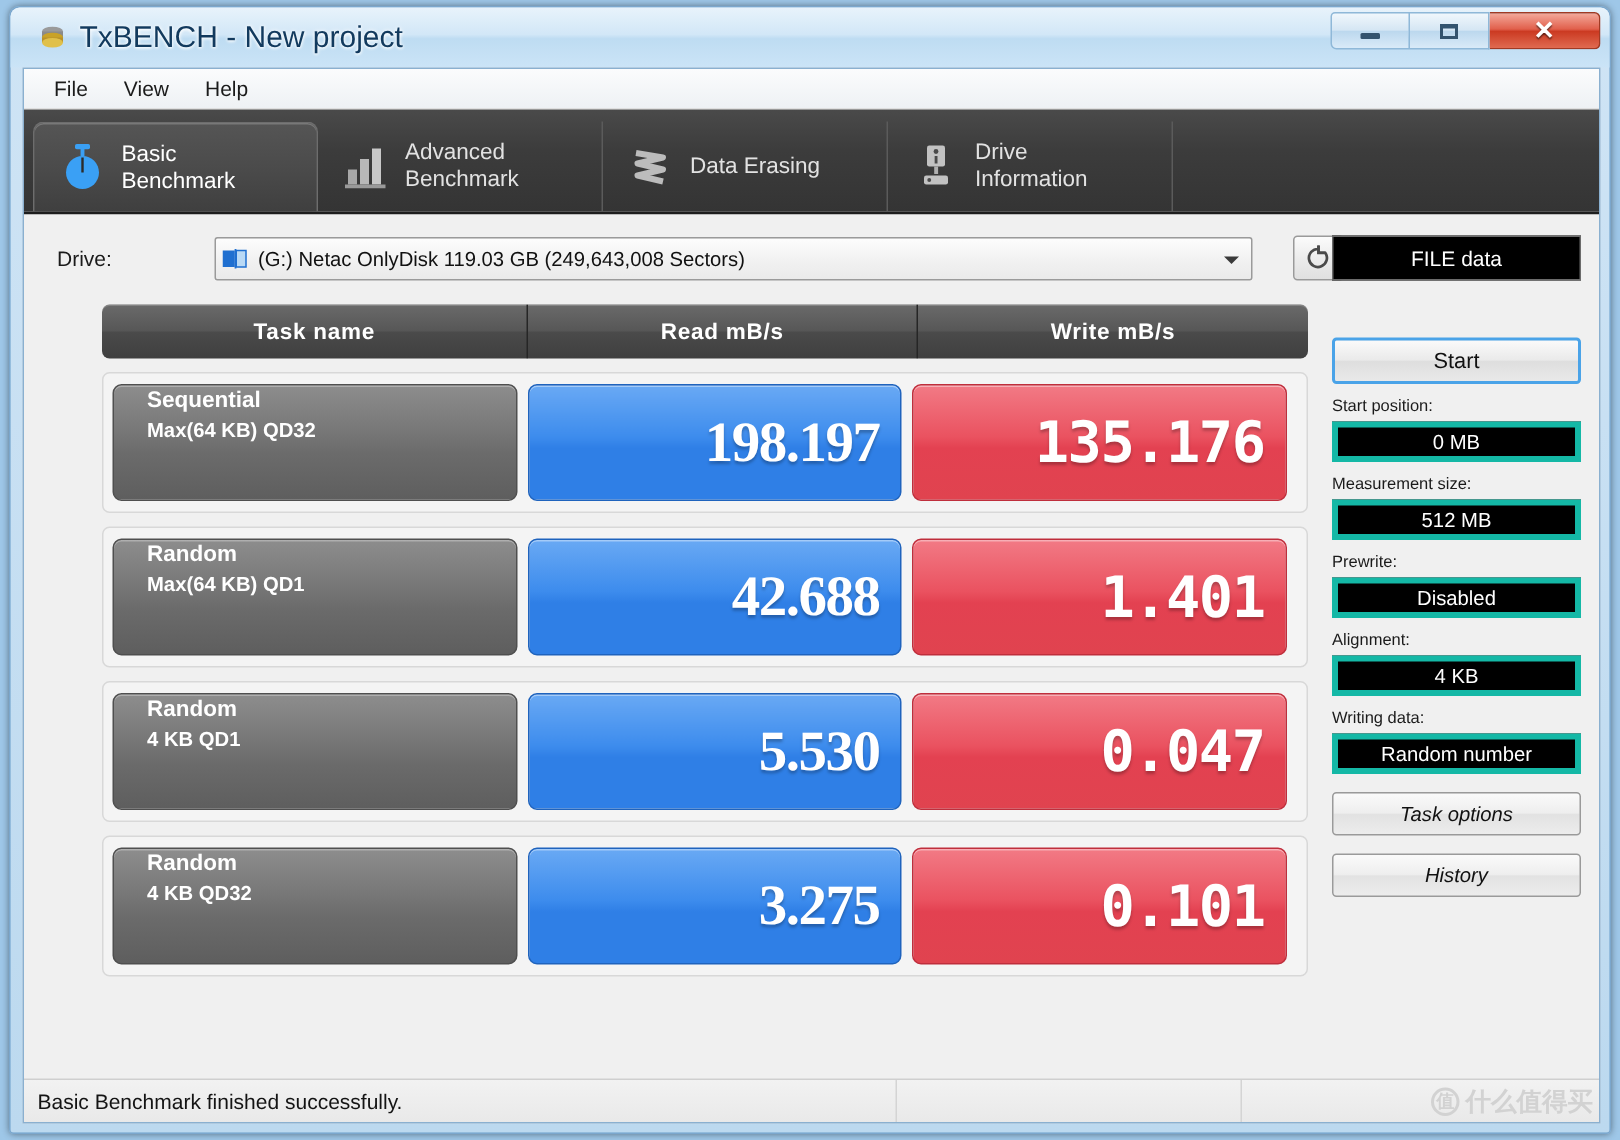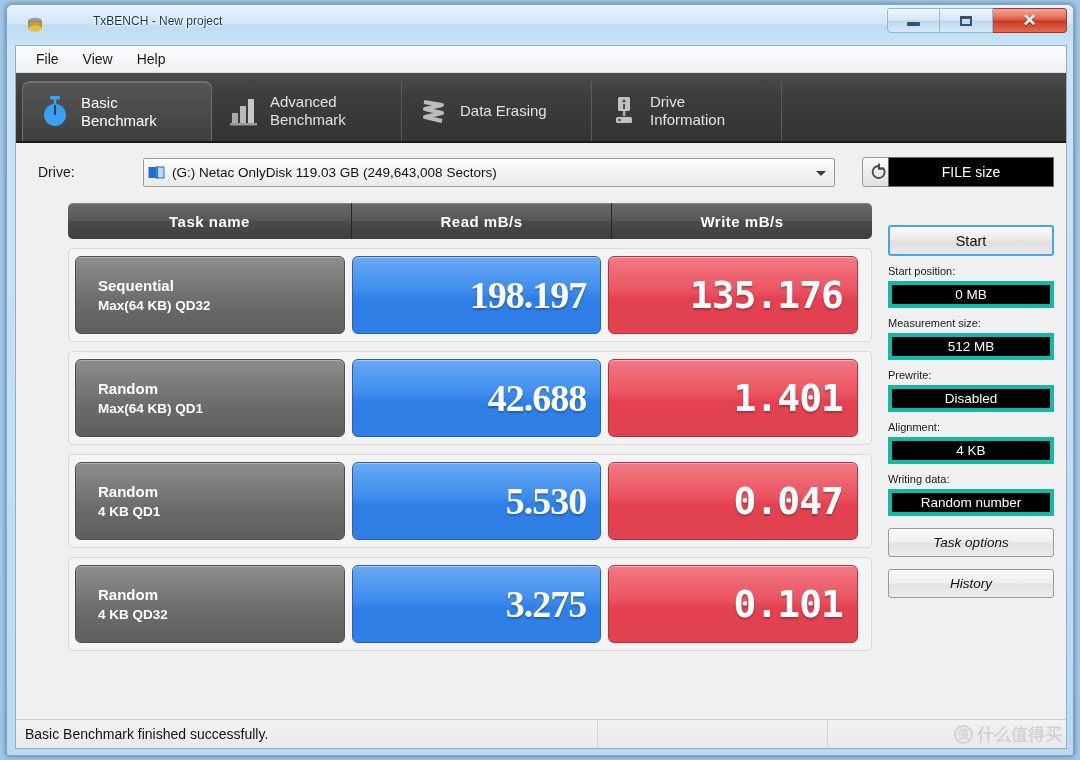--- a/index.html
+++ b/index.html
@@ -24,24 +24,23 @@
   .titlebar {
     position: relative; height: 40px;
     border-radius: 6px 6px 0 0;
     background: linear-gradient(180deg,#e8f3fb 0%,#d2e7f7 45%,#bedcf2 52%,#cbe4f7 100%);
   }
   .titlebar-icon {
     position: absolute; left: 18px; top: 11px; width: 20px; height: 17px;
   }
   .title-text {
     position: absolute; left: 46px; top: 9px;
-    font-size: 12px; color: #123a5e;
+    font-size: 20px; color: #123a5e;
     text-shadow: 0 1px 2px #fff, 0 0 3px #fff;
     white-space: nowrap;
-    margin-left: 40px;
   }
   .wincontrols { position: absolute; right: 6px; top: 3px; display: flex; gap: 0; }
   .wc {
     width: 53px; height: 25px;
     border: 1px solid #8fb8d8; border-left: none;
     display: flex; align-items: center; justify-content: center;
     background: linear-gradient(180deg,#f0f7fc 0%,#d5e6f4 48%,#bcd8ee 52%,#d9eaf8 100%);
   }
   .wc:first-child { border-left: 1px solid #8fb8d8; border-radius: 3px 0 0 4px; }
   .wc.close {
@@ -145,21 +144,21 @@
 
   .row {
     margin-top: 9px; height: 94px;
     background: #f4f4f4; border: 1px solid #d8d8d8; border-radius: 5px;
     display: flex; align-items: center; padding: 0 6px;
   }
   .cell-task {
     width: 272px; height: 78px; margin-right: 7px;
     background: linear-gradient(180deg,#8d8d8d 0%,#777777 40%,#6b6b6b 60%,#5e5e5e 100%);
     border: 1px solid #4f4f4f; border-radius: 6px;
-    display: flex; flex-direction: column; justify-content: center;
+    display: flex; flex-direction: column; justify-content: flex-start;
     padding-left: 22px; color: #fff;
     box-shadow: inset 0 1px 0 rgba(255,255,255,.3);
   }
   .task-l1 { font-size: 15px; font-weight: bold; line-height: 20px; }
   .task-l2 { font-size: 13.5px; font-weight: bold; line-height: 19px; }
 
   .cell-val {
     width: 252px; height: 78px; margin-right: 7px;
     border-radius: 6px;
     display: flex; align-items: center; justify-content: flex-end;
@@ -374,21 +373,21 @@
           <div class="cell-task">
             <div class="task-l1">Random</div>
             <div class="task-l2">4 KB QD32</div>
           </div>
           <div class="cell-val read">3.275</div>
           <div class="cell-val write">0.101</div>
         </div>
       </div>
 
       <div class="side">
-        <div class="mode-box">FILE size</div>
+        <div class="mode-box">FILE data</div>
         <div class="start-btn">Start</div>
 
         <div class="side-label">Start position:</div>
         <div class="side-value">0 MB</div>
 
         <div class="side-label">Measurement size:</div>
         <div class="side-value">512 MB</div>
 
         <div class="side-label">Prewrite:</div>
         <div class="side-value">Disabled</div>

